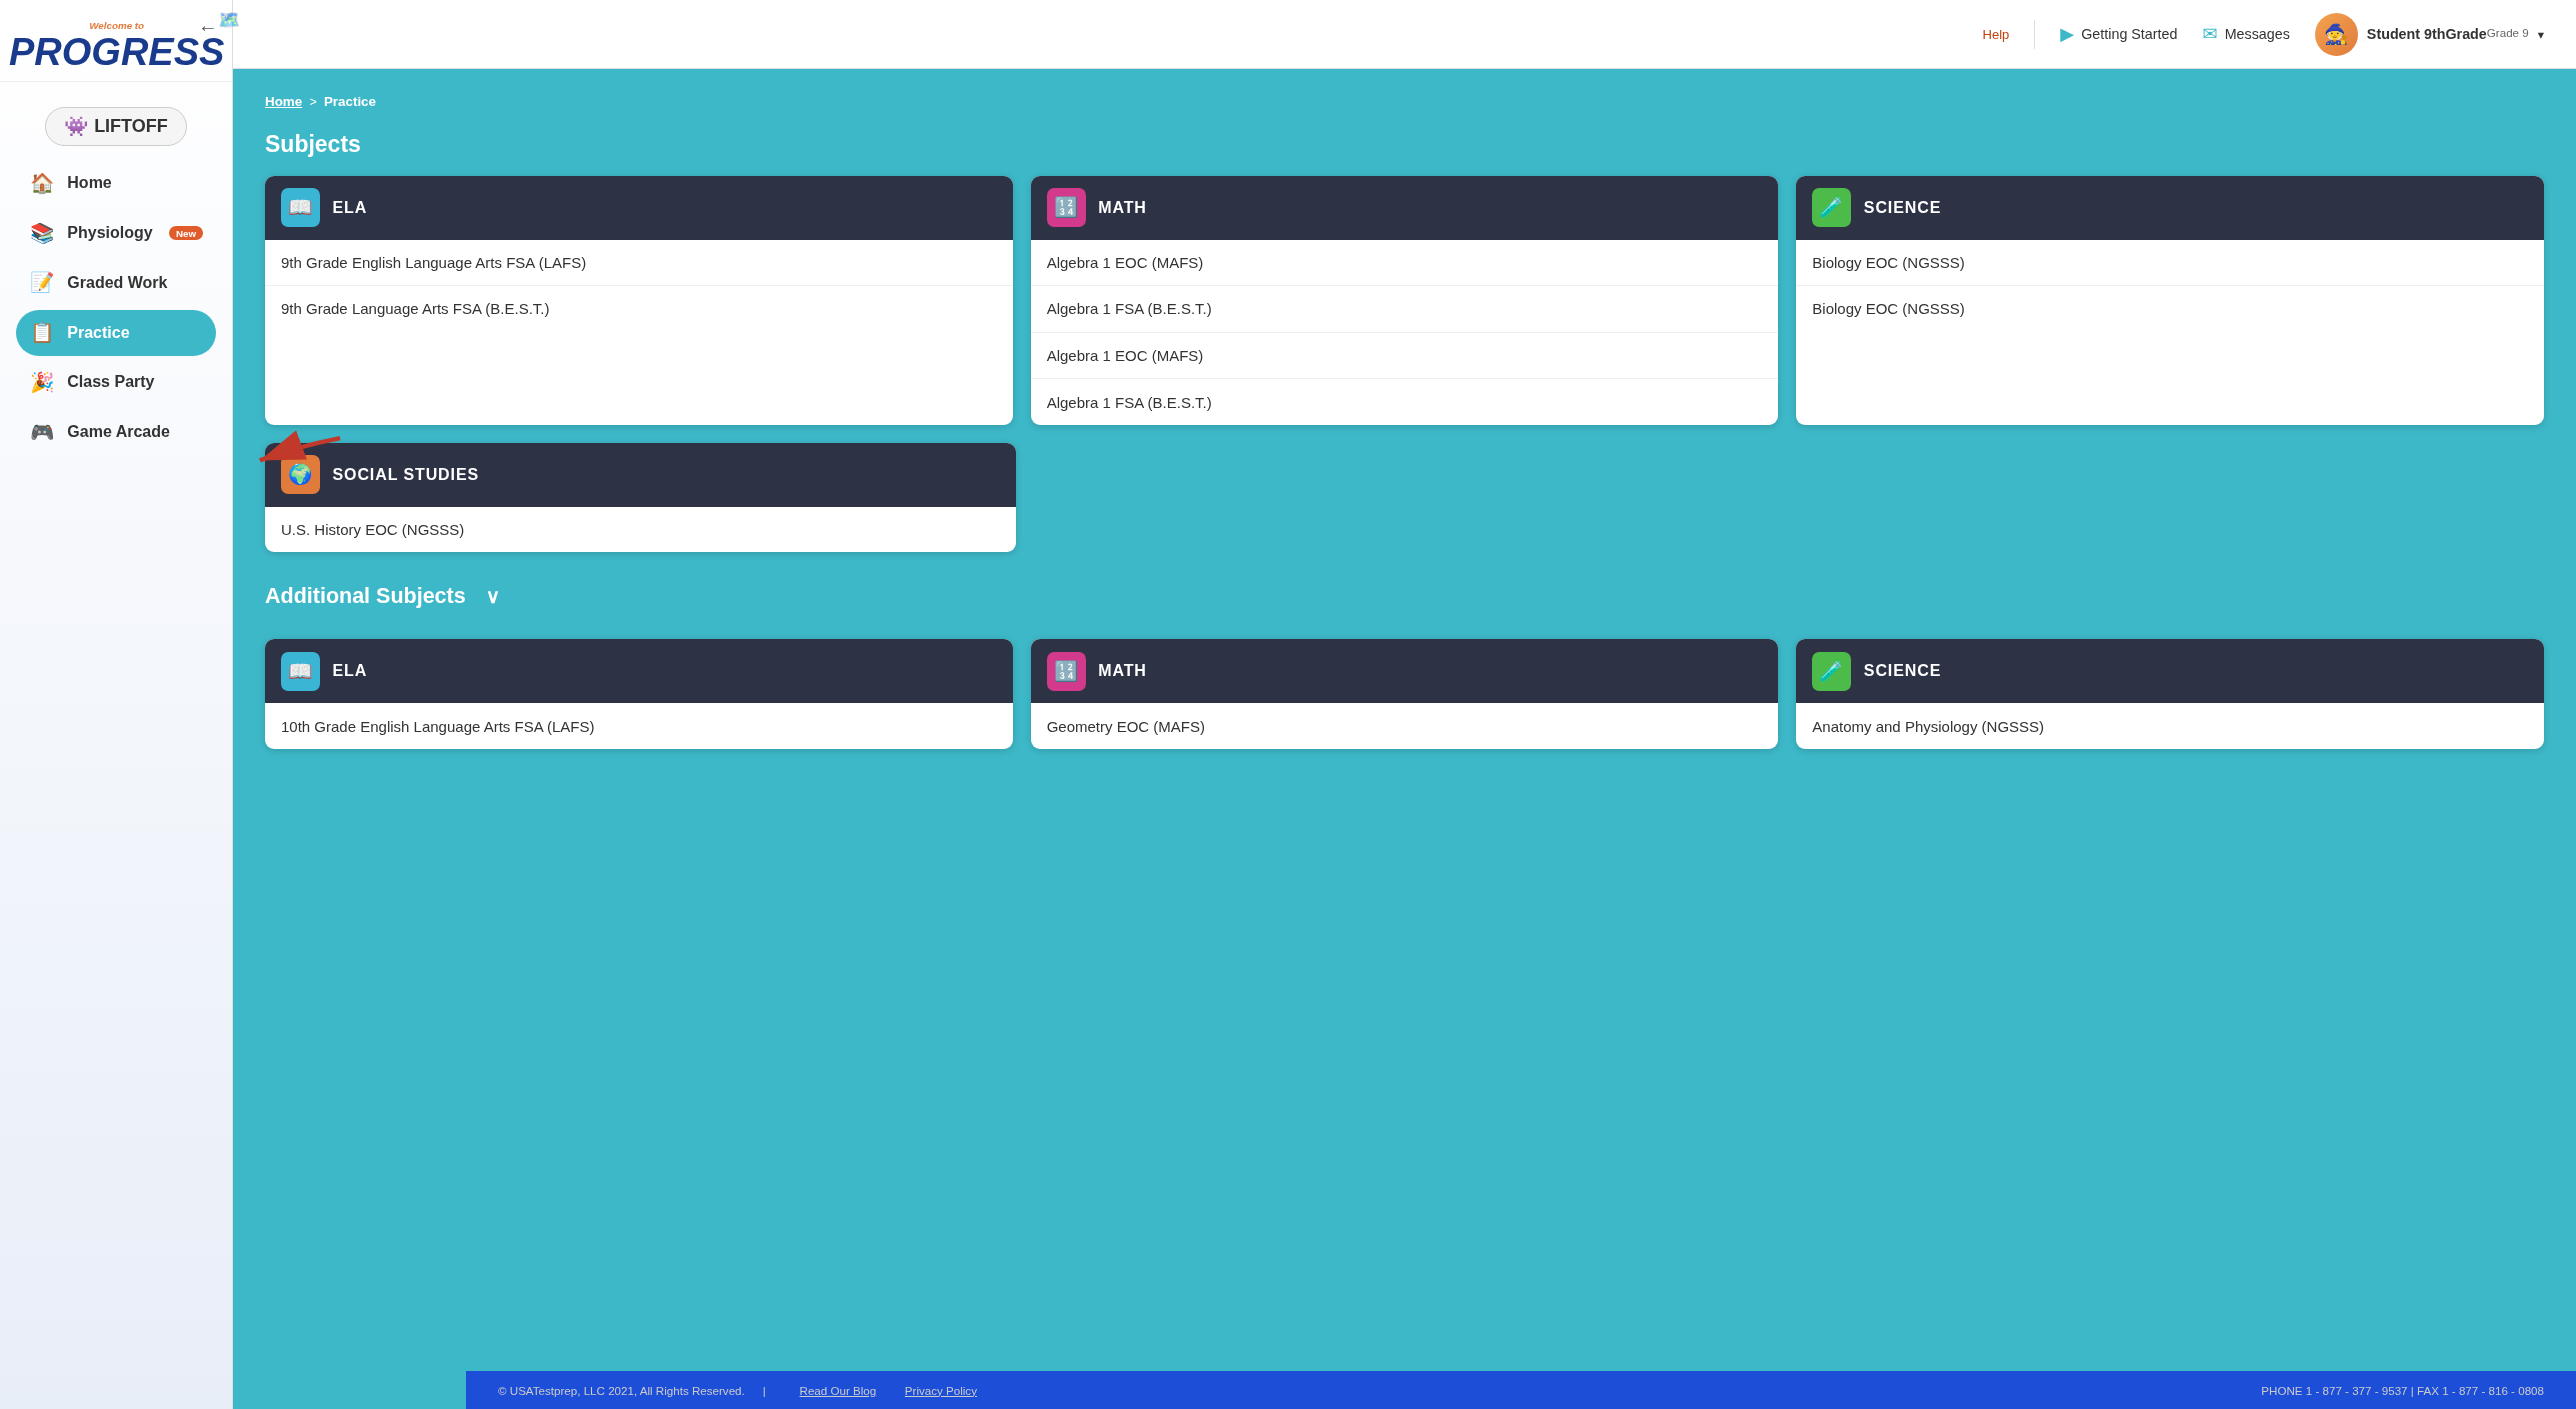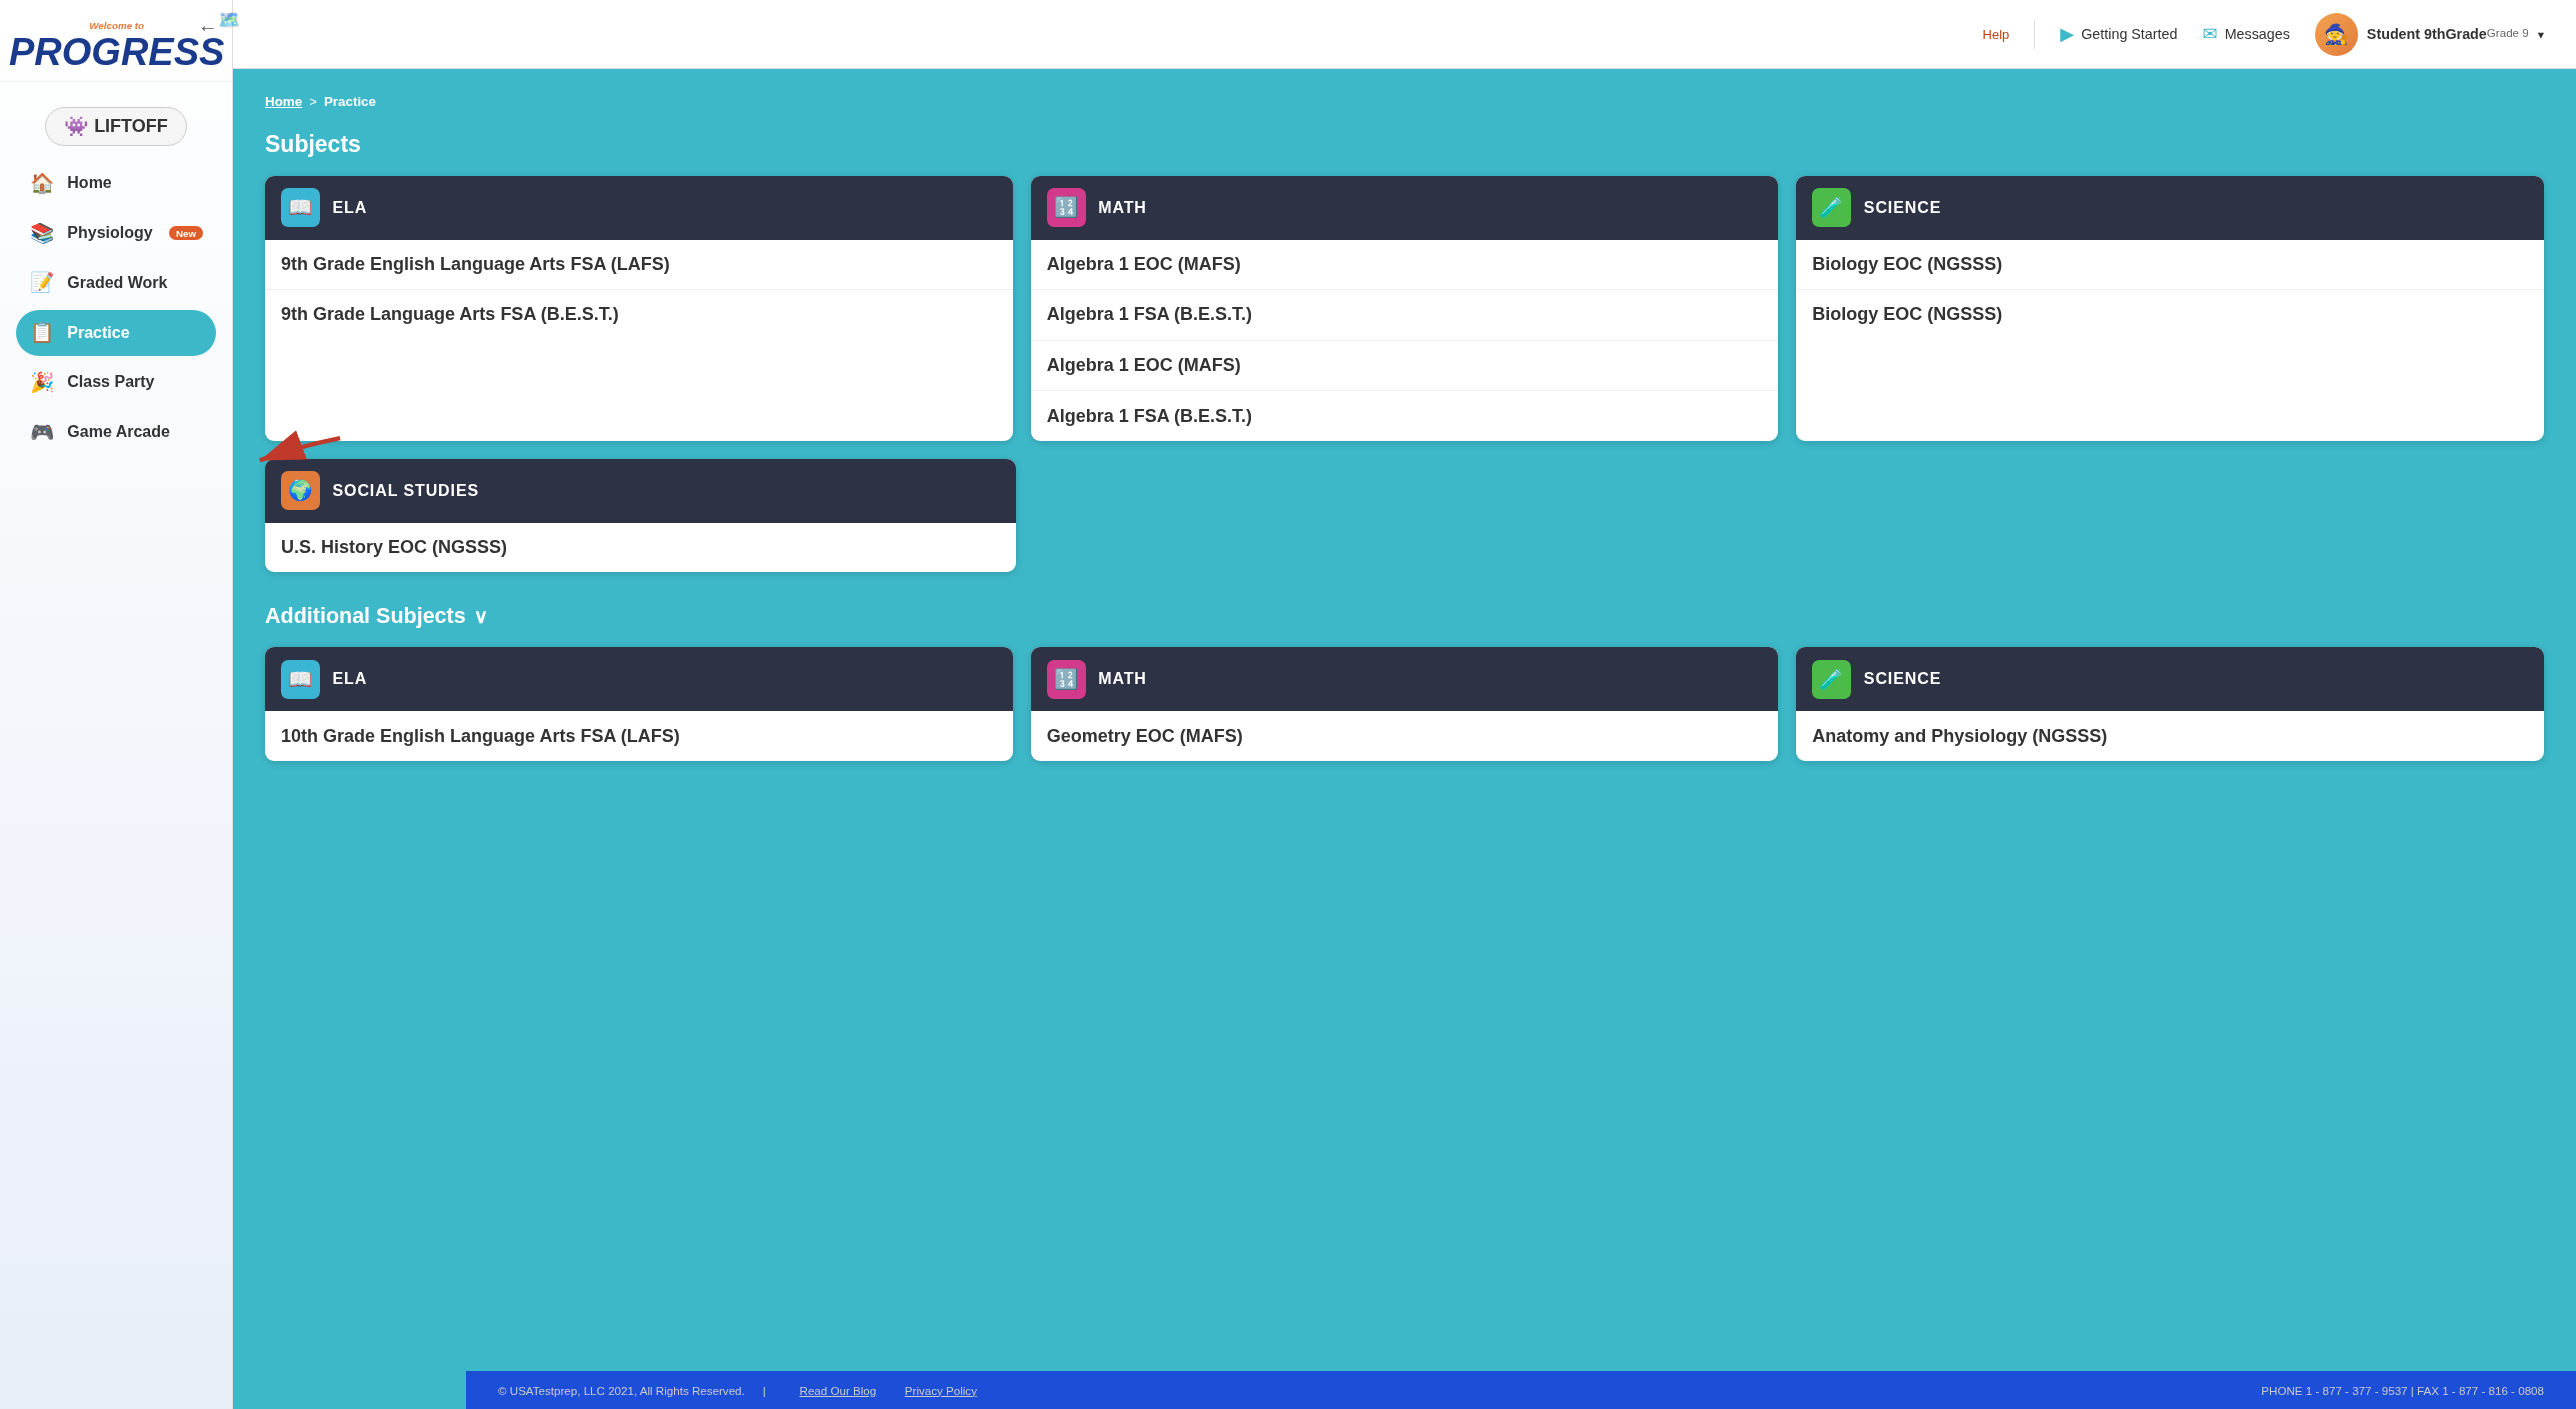--- a/index.html
+++ b/index.html
@@ -105,29 +105,29 @@
     .icon-math { background: #d43a8c; }
     .icon-science { background: #4cbb4a; }
     .icon-social { background: #e07b3c; }
 
     .subject-card-title {
       font-size: 16px; font-weight: 800; color: #fff; letter-spacing: 0.9px;
       text-transform: uppercase;
     }
     .subject-card-items { padding: 0; }
     .subject-card-item {
-      padding: 14.3px 16px; font-size: 18px; color: #333; cursor: pointer;
-      border-bottom: 0.9px solid #eee; font-weight: 700;
+      padding: 14.3px 16px; font-size: 15px; color: #333; cursor: pointer;
+      border-bottom: 0.9px solid #eee; font-weight: 400;
     }
     .subject-card-item:last-child { border-bottom: none; }
 
     
     .additional-title {
-      display: flex; align-items: center; gap: 8px;
-      font-size: 21.5px; font-weight: 700; color: #fff; margin-bottom: 18px;
+      display: flex; align-items: center; gap: 20px;
+      font-size: 21.5px; font-weight: 700; color: #fff; margin-bottom: 30px;
       cursor: pointer;
     }
 
     
     .arrow-indicator {
       position: fixed;
       left: 242px;
       top: 429px;
       z-index: 200;
       pointer-events: none;

